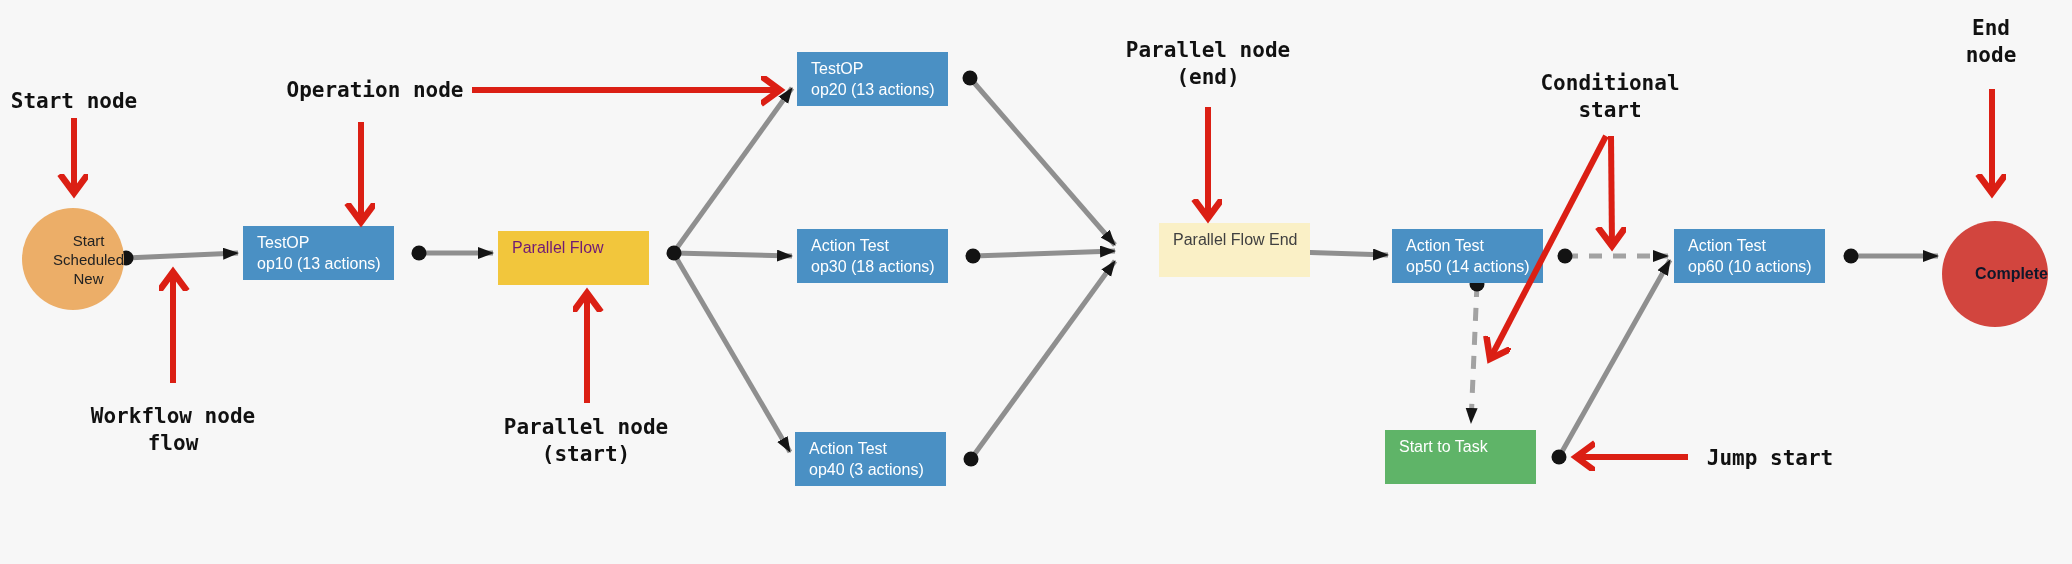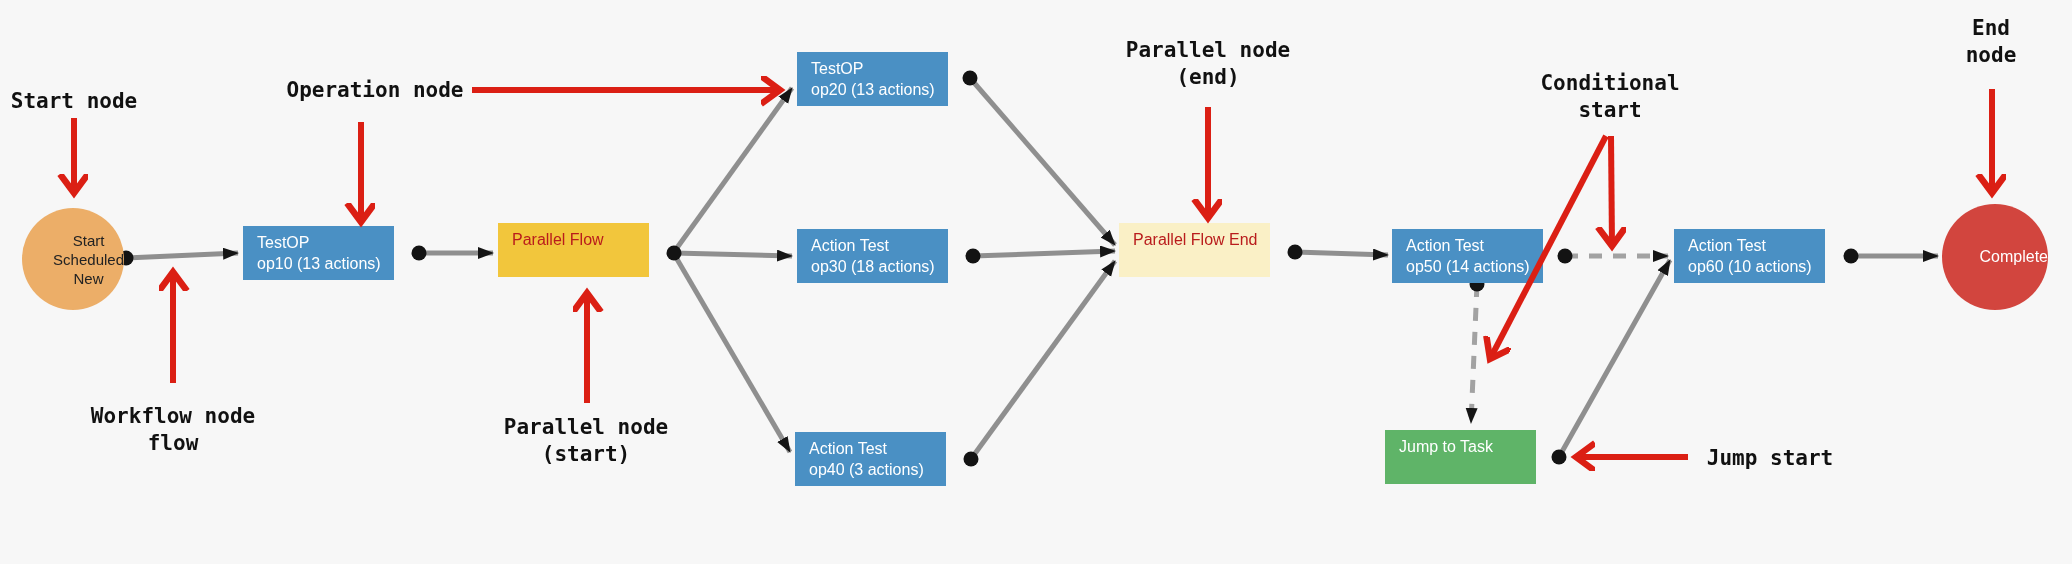--- a/index.html
+++ b/index.html
@@ -5,26 +5,26 @@
   html,body{margin:0;padding:0;}
   body{background:#f7f7f7;font-family:"Liberation Sans",sans-serif;}
   .canvas{position:relative;width:2072px;height:564px;background:var(--background,#f7f7f7);overflow:hidden;}
   svg.layer{position:absolute;left:0;top:0;pointer-events:none;}
 
   
   .node{position:absolute;box-sizing:border-box;z-index:2;}
   .rect-node{width:151px;height:54px;padding:6px 14px;}
   .rect-node .node-title,.rect-node .node-sub{font-size:16px;line-height:21px;white-space:nowrap;}
   .blue{background:var(--node-blue,#4a90c4);color:#fff;}
-  .yellow{background:var(--node-yellow,#f2c63c);color:#b91c1c;}
-  .cream{background:var(--node-cream,#faf0c6);color:#b91c1c;}
+  .yellow{background:var(--node-yellow,#f2c63c);color:#701a75;margin-top:8px;}
+  .cream{background:var(--node-cream,#faf0c6);color:#404040;margin-left:40px;}
   .green{background:var(--node-green,#5fb468);color:#fff;}
   .circle-node{border-radius:50%;display:flex;align-items:center;justify-content:flex-end;text-align:center;}
   .start-circle{left:22px;top:208px;width:102px;height:102px;background:var(--node-orange,#ecae68);color:#222;font-size:15px;line-height:19px;}
-  .end-circle{left:1942px;top:204px;width:106px;height:106px;background:var(--node-red,#d2453e);color:#ffffff;font-size:16px;}
+  .end-circle{left:1942px;top:221px;width:106px;height:106px;background:var(--node-red,#d2453e);color:#0f172a;font-size:16px;font-weight:bold;}
   .circle-label{white-space:pre-line;}
 
   
   .ann-label{position:absolute;z-index:4;transform:translate(-50%,-50%);
     font-family:"DejaVu Sans Mono",monospace;font-weight:700;font-size:21px;line-height:27px;
     color:#111;text-align:center;white-space:pre-line;}
 </style>
 </head>
 <body>
 
@@ -106,21 +106,21 @@
     <div class="node-title">Action Test</div>
     <div class="node-sub">op50 (14 actions)</div>
   </div>
 
   <div class="node rect-node blue" style="left:1674px;top:229px">
     <div class="node-title">Action Test</div>
     <div class="node-sub">op60 (10 actions)</div>
   </div>
 
   <div class="node rect-node green" style="left:1385px;top:430px">
-    <div class="node-title">Jump to Task</div>
+    <div class="node-title">Start to Task</div>
   </div>
 
   <div class="node circle-node end-circle">
     <div class="circle-label">Complete</div>
   </div>
 
   <svg class="layer" width="2072" height="564" style="z-index:3">
     <defs>
       <marker id="redHead" markerUnits="userSpaceOnUse" markerWidth="44" markerHeight="34" refX="19" refY="14" orient="auto">
         <path d="M0,0 L19,14 L0,28" fill="none" stroke="#db1f14" stroke-width="6.5"></path>

